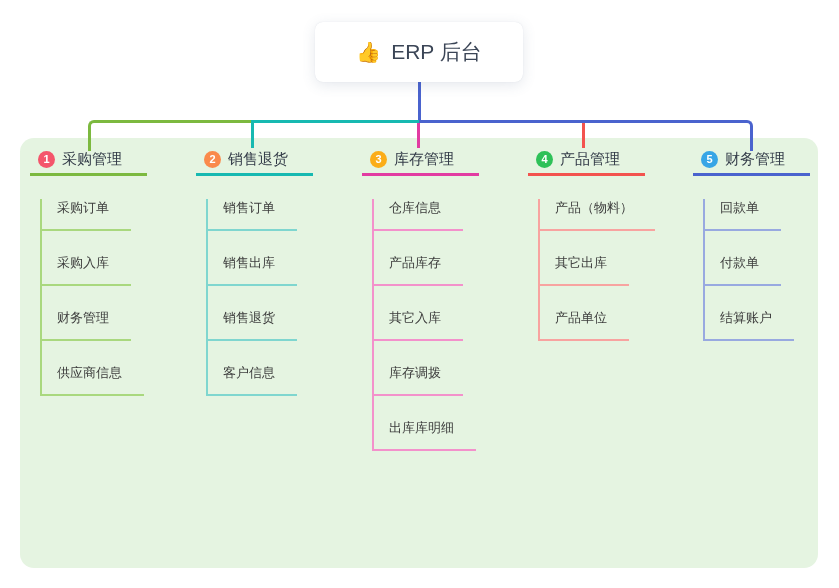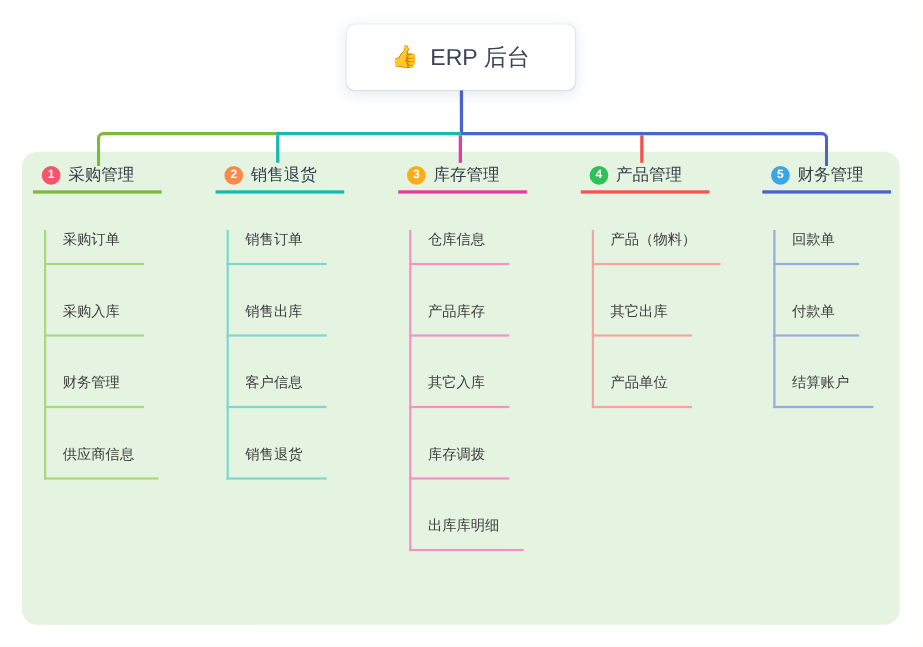--- a/index.html
+++ b/index.html
@@ -53,21 +53,21 @@
     color:#fff;font-size:11px;font-weight:bold;flex:0 0 17px;
     display:flex;align-items:center;justify-content:center;line-height:1;
   }
   .hdr-label{font-size:15px;color:#333B48;white-space:nowrap;}
   .sub-tree{position:relative;margin-left:10px;}
   .sub-tree::before{
     content:"";position:absolute;left:0;top:0;bottom:0;width:2px;
     background:var(--light);
   }
   .item{
-    width:max-content;margin-top:33px;padding:0 22px 12px 17px;
+    width:max-content;margin-top:23px;padding:0 22px 12px 17px;
     border-bottom:2px solid var(--light);
     font-size:13px;color:#3C3C3C;white-space:nowrap;
   }
   .item:first-child{}
 </style>
 </head>
 <body>
 
 <div class="canvas">
 
@@ -100,22 +100,22 @@
   </div>
 
   <div class="branch b1" style="--c: #17B9B1; --light: #7FD6CF; --badge: #FA8A4B;">
     <div class="hdr">
       <span class="badge">2</span>
       <span class="hdr-label">销售退货</span>
     </div>
     <div class="sub-tree">
       <div class="item">销售订单</div>
       <div class="item">销售出库</div>
+      <div class="item">销售退货</div>
       <div class="item">客户信息</div>
-      <div class="item">销售退货</div>
     </div>
   </div>
 
   <div class="branch b2" style="--c: #E23BA2; --light: #F391CB; --badge: #FBAD18;">
     <div class="hdr">
       <span class="badge">3</span>
       <span class="hdr-label">库存管理</span>
     </div>
     <div class="sub-tree">
       <div class="item">仓库信息</div>

